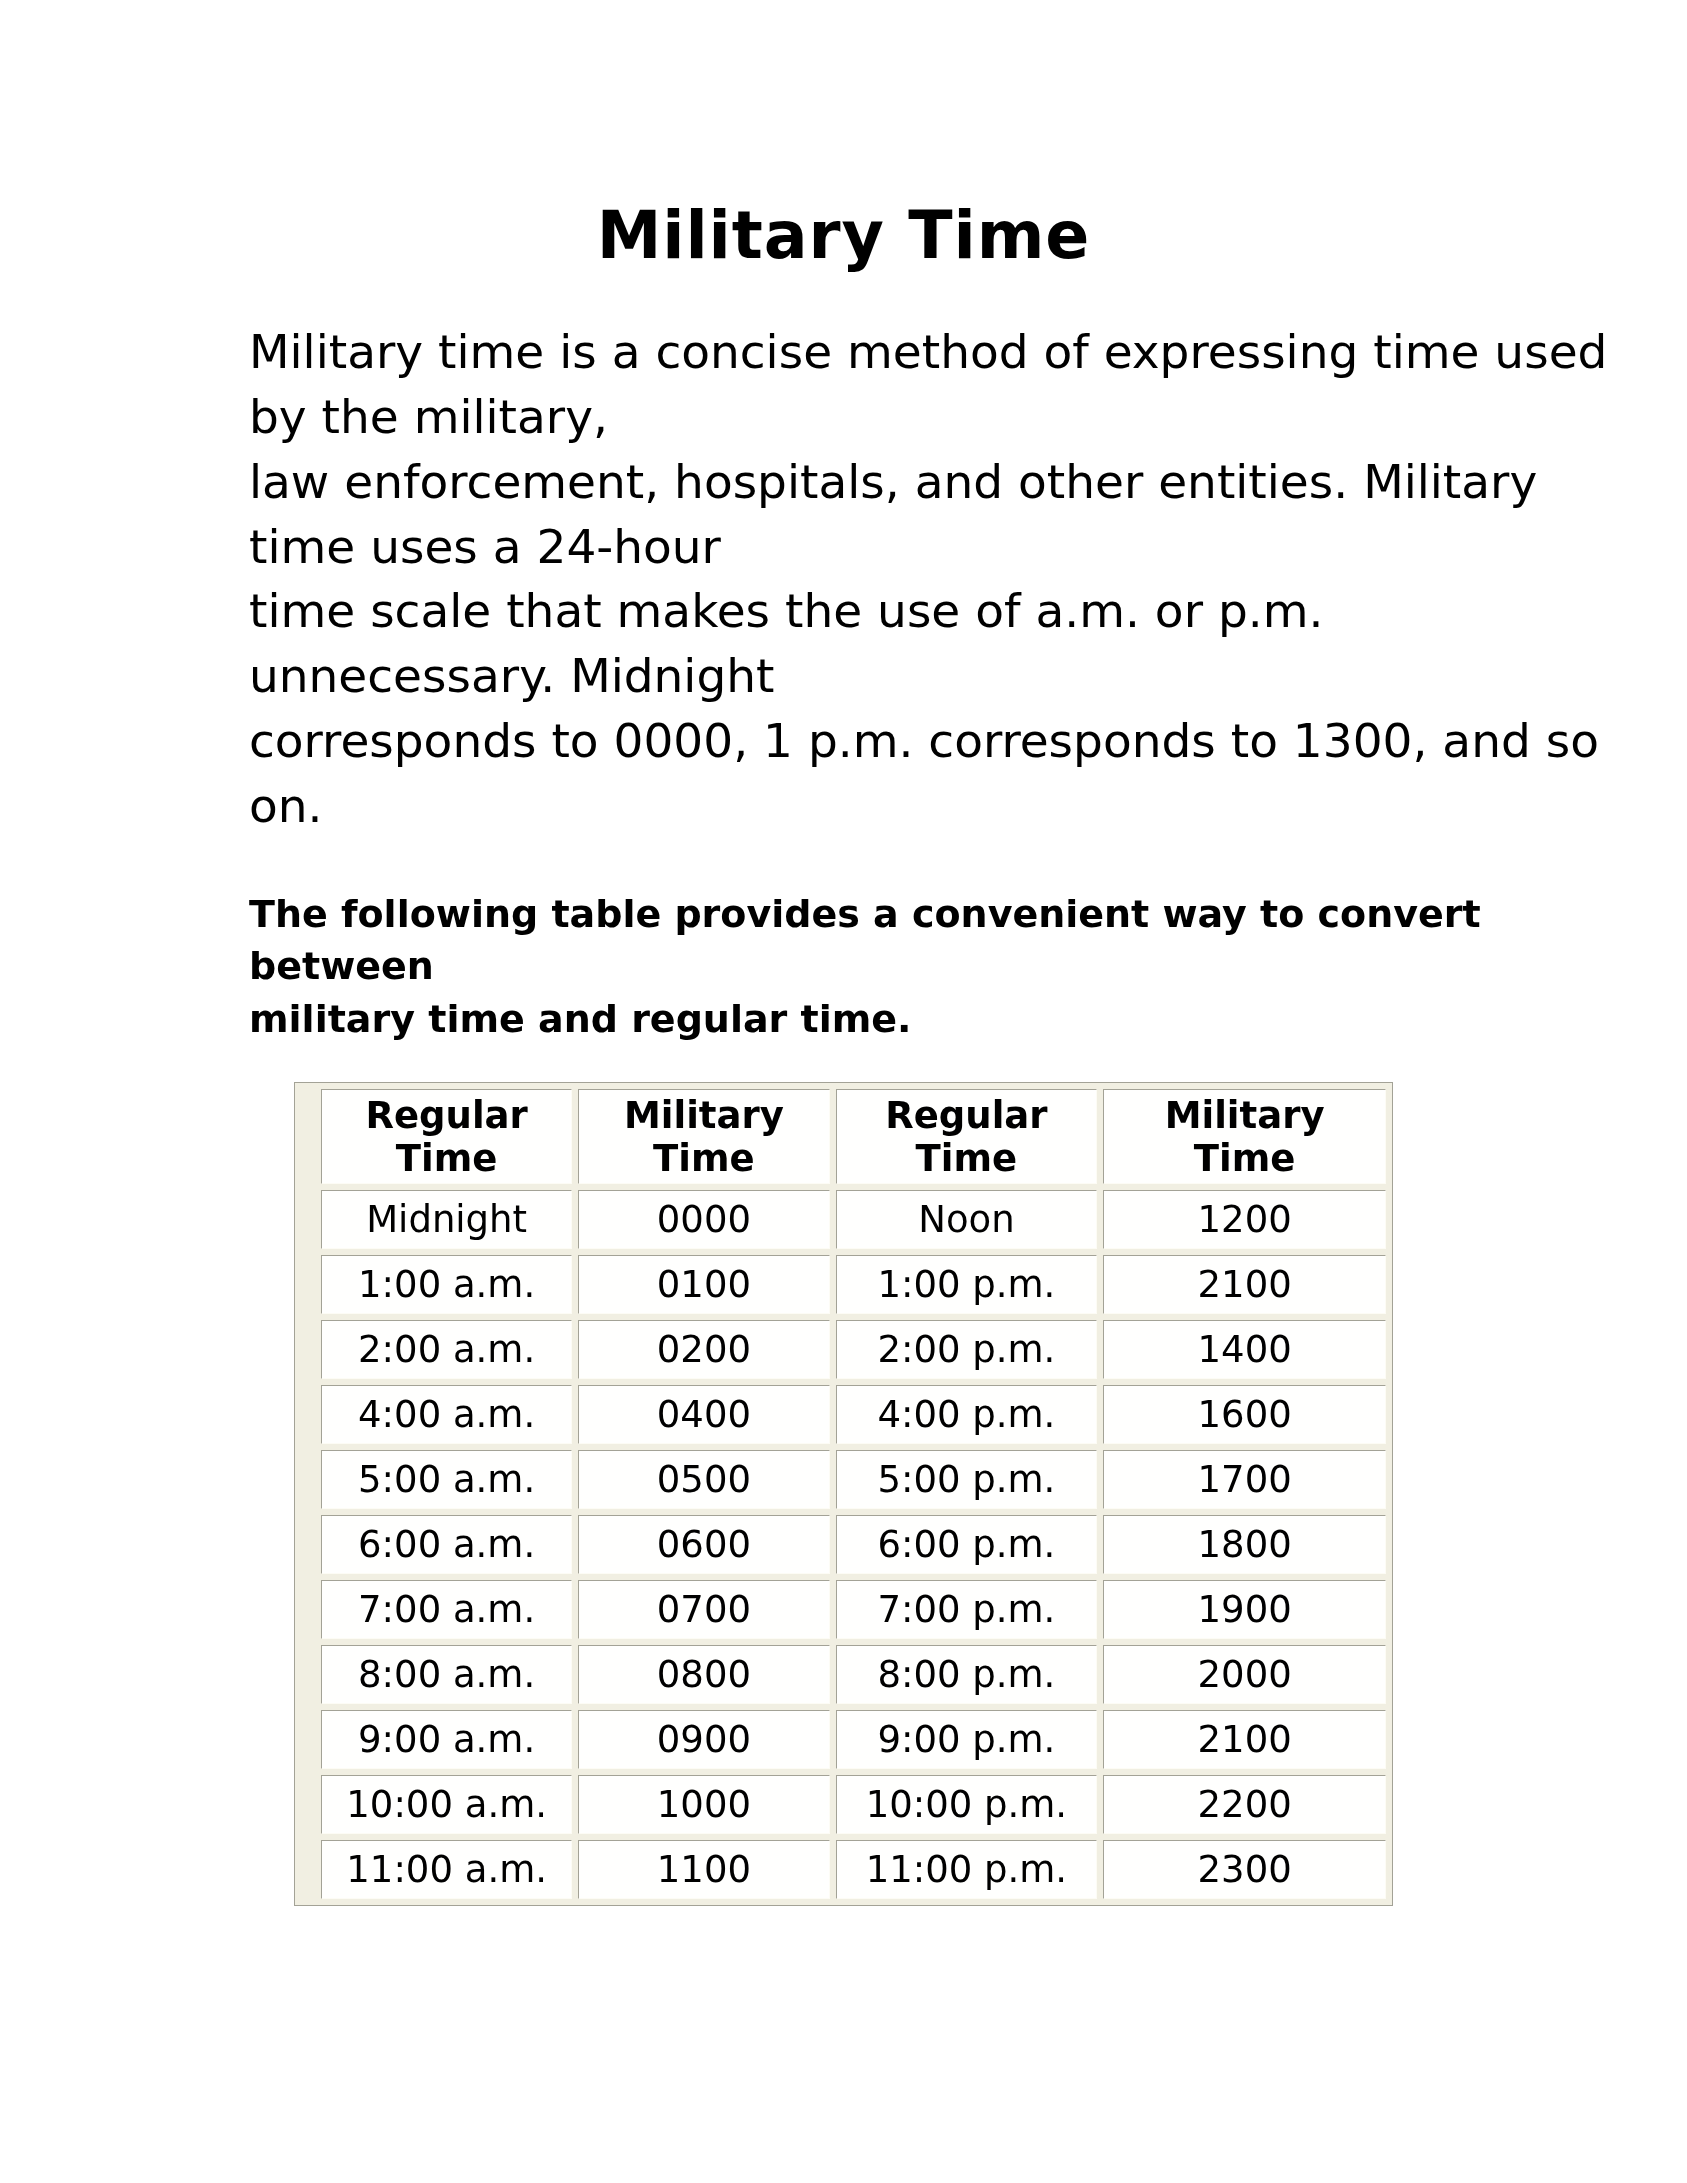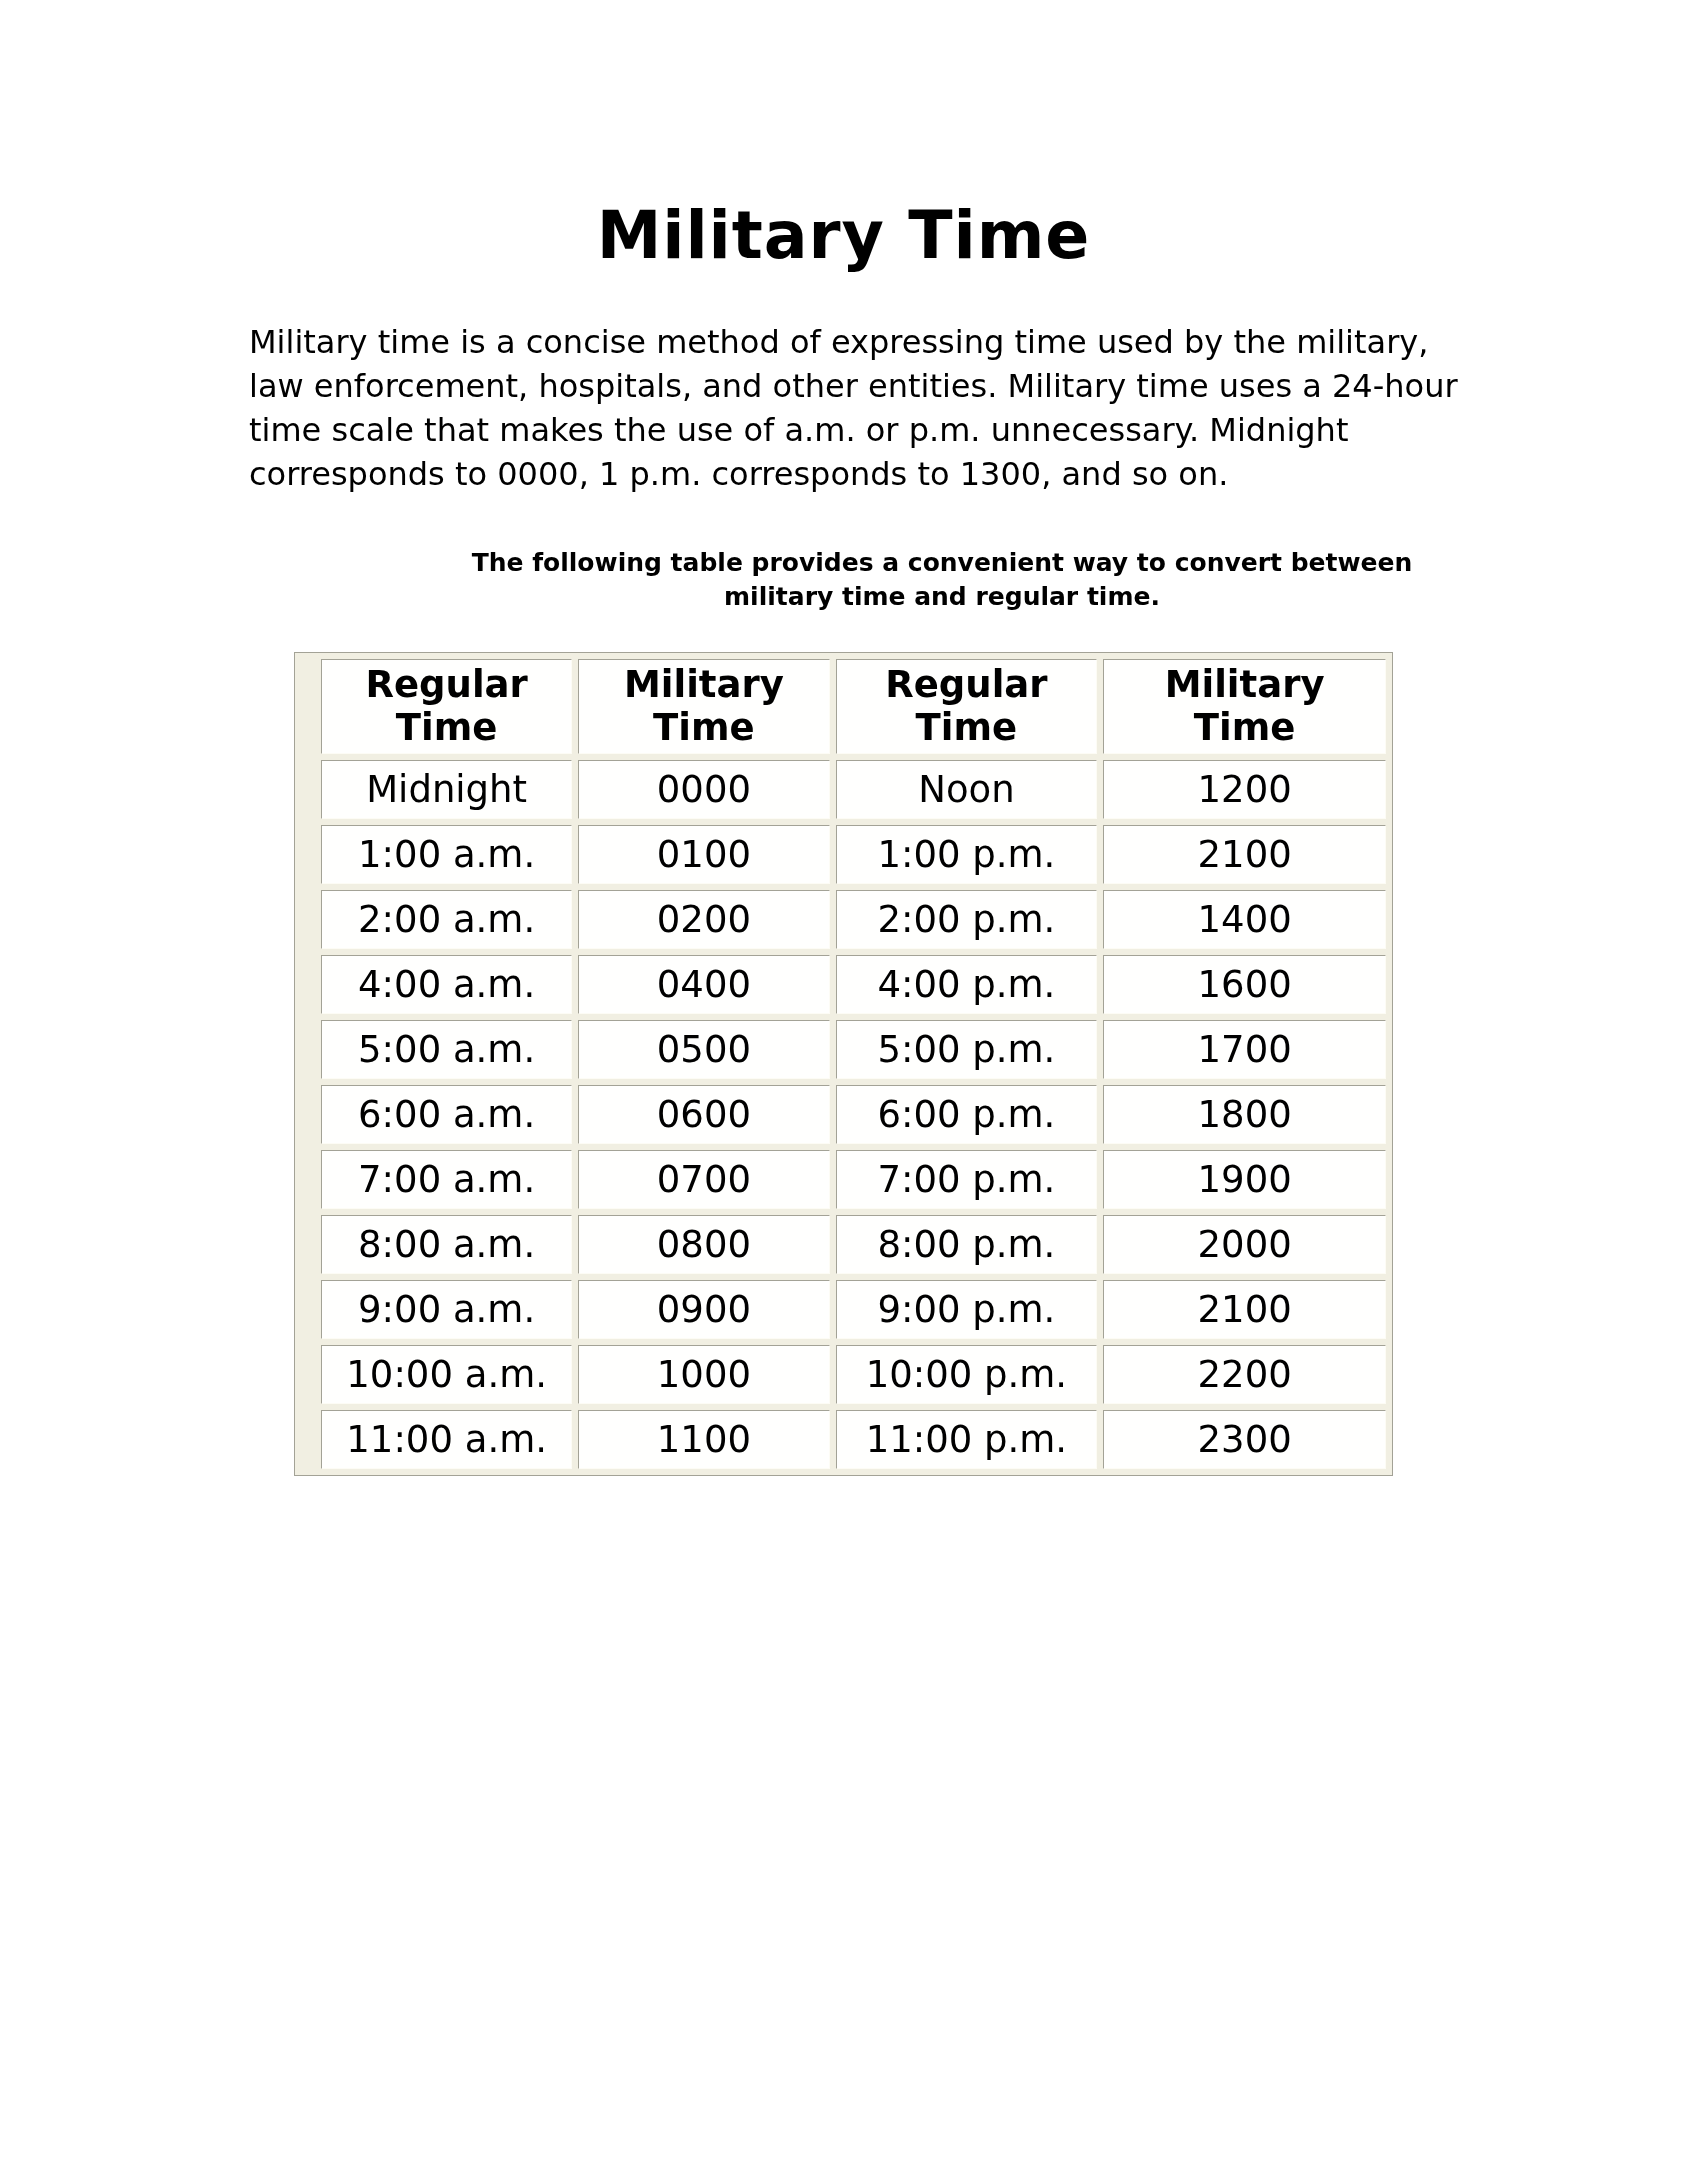--- a/index.html
+++ b/index.html
@@ -27,31 +27,30 @@
   .doc-title {
     padding-top: 197px;
     font-size: 65px;
     line-height: 1.2;
     font-weight: bold;
     text-align: center;
     letter-spacing: 0.9px;
   }
   .intro {
     margin: 45px 52px 0 249px;
-    font-size: 32px;
+    font-size: 47px;
     line-height: 1.38;
     white-space: pre-line;
   }
   .table-intro {
     margin: 49px 52px 0 249px;
-    font-size: 25px;
+    font-size: 38px;
     line-height: 1.38;
     font-weight: bold;
     white-space: pre-line;
-    text-align: center;
   }
   .conv-table {
     margin: 37px 16px 0 294px;
     width: 1099px;
     table-layout: fixed;
     border-collapse: separate;
     border-spacing: 6.1px;
     background: var(--tbl-gap-bg);
     border: 1.7px solid var(--tbl-border-dark);
     padding-left: 20px;

